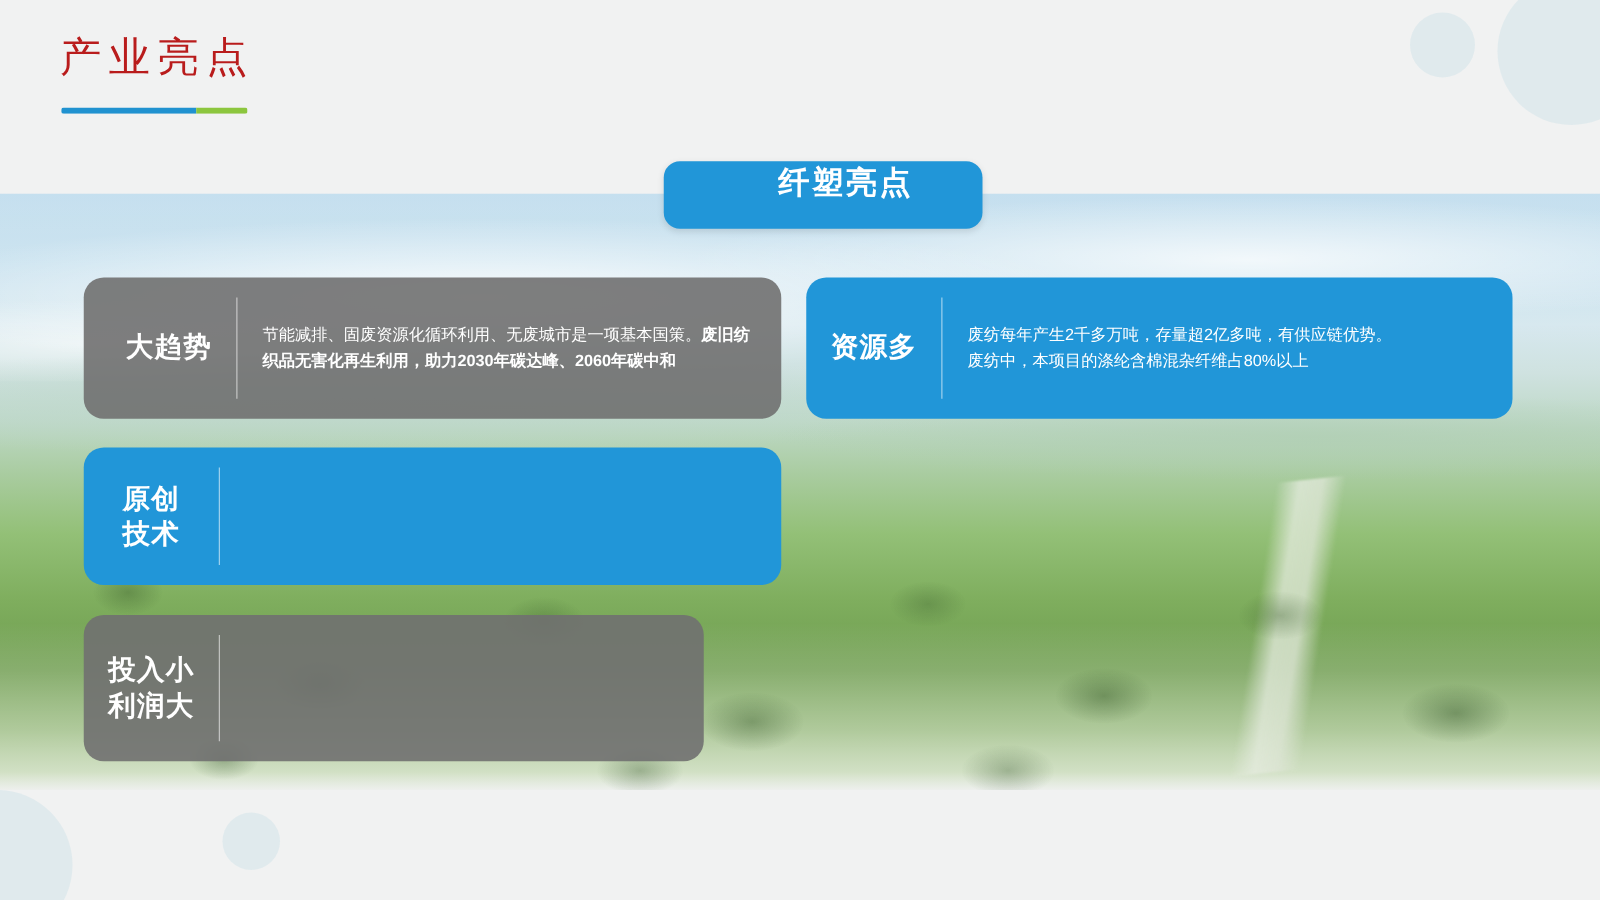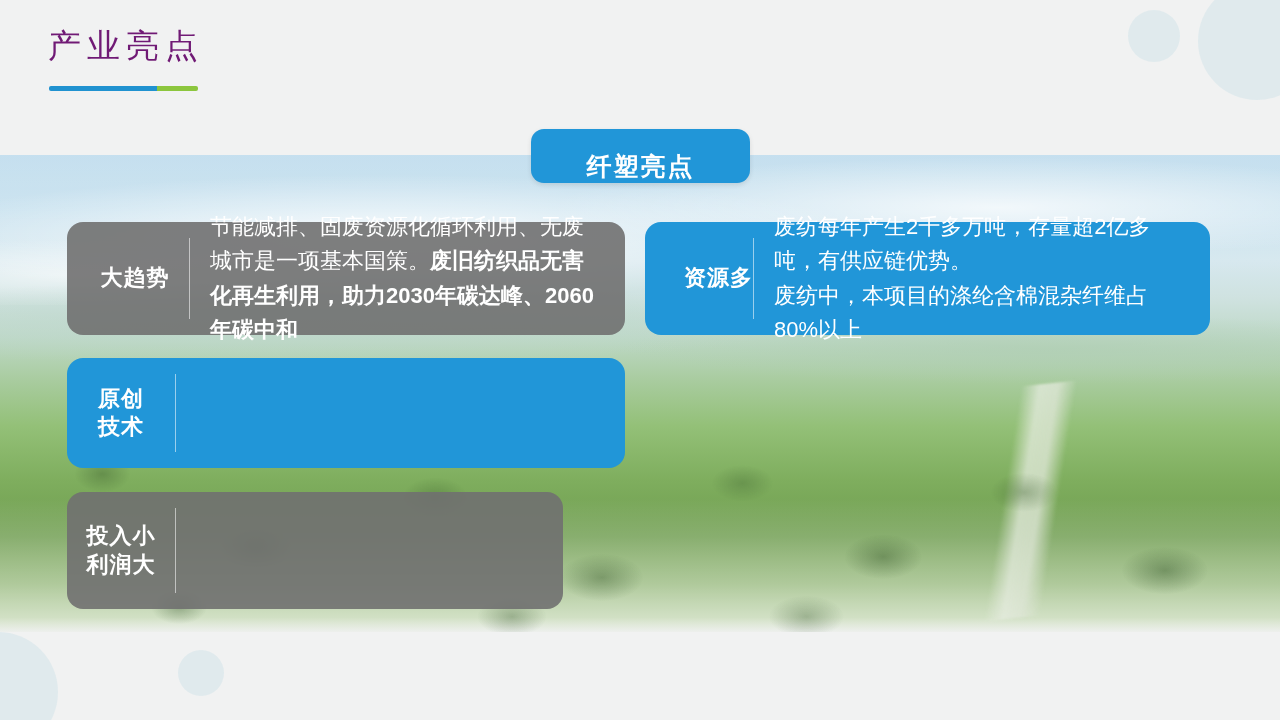--- a/index.html
+++ b/index.html
@@ -14,21 +14,21 @@
   
   .deco{position:absolute;border-radius:50%;background:#dde9ec;opacity:.85;}
   .deco-a{width:118px;height:118px;left:1198px;top:-18px;}
   .deco-b{width:52px;height:52px;left:1128px;top:10px;}
   .deco-c{width:46px;height:46px;left:178px;top:650px;}
   .deco-d{width:120px;height:120px;left:-62px;top:632px;}
 
   
   .page-title{
     position:absolute;left:48px;top:24px;
-    font-size:33px;letter-spacing:6px;color:#701a75;
+    font-size:33px;letter-spacing:6px;color:#b91c1c;
     font-weight:400;white-space:nowrap;font-family:Liberation Mono, monospace;
   }
   .title-rule{position:absolute;left:49px;top:86px;height:5px;width:149px;display:flex;border-radius:2px;overflow:hidden;}
   .title-rule .seg-blue{flex:0 0 108px;background:#2092d0;}
   .title-rule .seg-green{flex:1 1 auto;background:#8cc63e;}
 
   
   .photo-band{
     position:absolute;left:0;top:155px;width:1280px;height:477px;
     background:
@@ -86,22 +86,23 @@
       radial-gradient(ellipse 40px 24px at 14% 88%, rgba(44,78,34,.40), rgba(44,78,34,0) 70%),
       radial-gradient(ellipse 50px 28px at 40% 92%, rgba(44,78,34,.38), rgba(44,78,34,0) 70%),
       radial-gradient(ellipse 54px 30px at 63% 92%, rgba(44,78,34,.36), rgba(44,78,34,0) 70%);
     opacity:.85;
   }
 
   
   .badge{
     position:absolute;left:531px;top:129px;width:219px;height:54px;
     background:#2196d8;border-radius:13px;
-    display:flex;align-items:flex-end;justify-content:center;
+    display:flex;align-items:flex-start;justify-content:center;
     box-shadow:0 2px 5px rgba(0,0,0,.10);
+    padding-left:36px;
   }
   .badge-text{
     color:#ffffff;font-size:25px;font-weight:bold;letter-spacing:2px;white-space:nowrap;
   }
 
   
   .card{
     position:absolute;border-radius:16px;display:flex;align-items:center;
     box-sizing:border-box;
   }
@@ -111,34 +112,34 @@
     flex:0 0 auto;color:#ffffff;font-weight:bold;font-size:22px;
     letter-spacing:1px;text-align:center;line-height:1.28;
     white-space:pre-line;
   }
   .card-divider{
     flex:0 0 1px;align-self:stretch;
     background:rgba(255,255,255,.55);
     margin:16px 0;
   }
   .card-body{
-    flex:1 1 auto;color:#ffffff;font-size:22px;line-height:1.55;
+    flex:1 1 auto;color:#ffffff;font-size:13px;line-height:1.55;
     padding-left:20px;padding-right:24px;white-space:normal;
   }
   .card-body b{font-weight:bold;}
 
   
   #card-trend     {left:67px;  top:222px; width:558px; height:113px;}
   #card-resource  {left:645px; top:222px; width:565px; height:113px;}
   #card-tech      {left:67px;  top:358px; width:558px; height:110px;}
   #card-market    {left:645px; top:352px; width:565px; height:120px;}
   #card-profit    {left:67px;  top:492px; width:496px; height:117px;}
 
   #card-trend    .card-label{width:108px;}
-  #card-resource .card-label{width:108px;text-align:right;}
+  #card-resource .card-label{width:108px;}
   #card-tech     .card-label{width:108px;}
   #card-market   .card-label{width:108px;}
   #card-profit   .card-label{width:108px;}
 
   #card-trend    .card-label{padding-left:0;margin-left:14px;}
 </style>
 </head>
 <body>
 
 <div class="slide">

